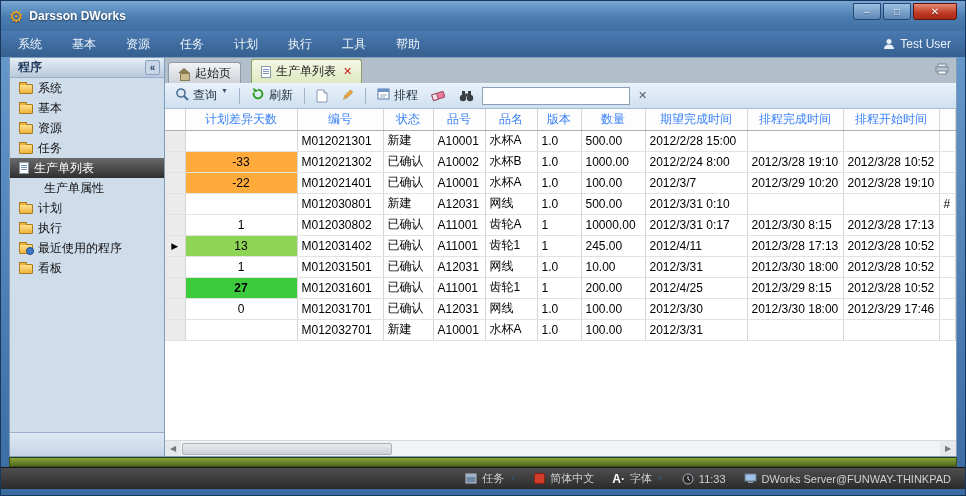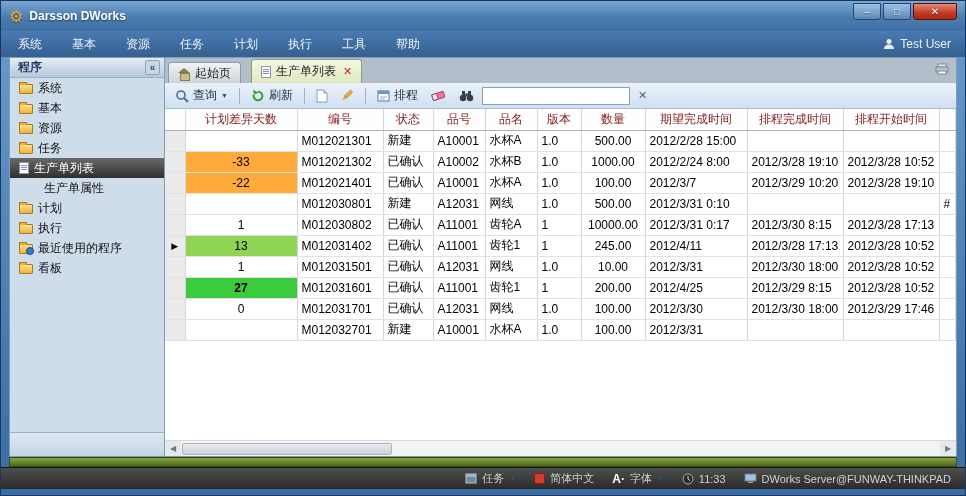--- a/index.html
+++ b/index.html
@@ -72,35 +72,35 @@
     border-left: 6px solid transparent; border-right: 6px solid transparent; border-bottom: 5px solid #8a7a52; }
   .ticon.home-icon::after { content: ""; position: absolute; top: 5px; left: 2px; width: 8px; height: 6px; background: #cdbd8e; border: 1px solid #8a7a52; }
   .ticon.document-icon { width: 10px; height: 12px; background: #fff; border: 1px solid #8899aa; position: relative; }
   .ticon.document-icon::before { content: ""; position: absolute; top: 2px; left: 1px; width: 6px; height: 1px;
     background: #7a93b8; box-shadow: 0 2px 0 #7a93b8, 0 4px 0 #7a93b8; }
   .tab-right { position: absolute; right: 7px; bottom: 5px; }
 
   
   .toolbar { height: 26px; background: linear-gradient(#eaf2fb,#cfe0f0); border-bottom: 1px solid #a8bcd0;
     display: flex; align-items: center; padding: 0 5px; gap: 3px; flex: 0 0 auto; }
-  .tbtn { display: flex; align-items: center; gap: 4px; padding: 2px 5px; border-radius: 2px; color: #1a2a3a; }
+  .tbtn { display: flex; align-items: flex-start; gap: 4px; padding: 2px 5px; border-radius: 2px; color: #1a2a3a; }
   .tsep { width: 1px; height: 16px; background: #9fb4c8; margin: 0 3px; }
   .dd { font-size: 7px; color: #3a506a; }
   .tsearch { width: 148px; height: 18px; border: 1px solid #8aa0b8; background: #fff; padding: 0 4px; font-size: 12px; }
 
   
   .grid-wrap { flex: 1 1 auto; overflow: hidden; background: #fff; }
   table.grid { border-collapse: collapse; table-layout: fixed; width: 100%; }
   table.grid th, table.grid td { height: 21px; padding: 0 4px; font-weight: normal; overflow: hidden;
     white-space: nowrap; border-right: 1px solid #d6d6d6; border-bottom: 1px solid #e2e2e2; }
-  table.grid th { background: #fdfdfd; border-bottom: 1px solid #b0b0b0; text-align: center; color: #7f1d1d; }
+  table.grid th { background: #fdfdfd; border-bottom: 1px solid #b0b0b0; text-align: center; color: #3b82f6; }
   table.grid td { color: #000; }
   td.ind, th.corner { background: #ebebeb; border-right: 1px solid #c0c0c0; text-align: center; font-size: 9px; color: #222; padding: 0; }
   td.diff { text-align: center; }
-  td.r { text-align: center; padding-right: 6px; }
+  td.r { text-align: left; padding-right: 6px; }
   td.l { text-align: left; }
   td.partial, th.partialh { border-right: none; }
 
   
   .hscroll { height: 16px; background: #f2f3f4; border-top: 1px solid #d8dadc; display: flex; align-items: center; flex: 0 0 auto; }
   .sbtn { width: 16px; height: 15px; background: #e6e9ec; color: #707880; font-size: 8px;
     display: flex; align-items: center; justify-content: center; }
   .thumb { width: 210px; height: 12px; margin: 0 1px; background: linear-gradient(#e8ebee,#cdd2d7);
     border: 1px solid #aab2ba; border-radius: 2px; }
   .strack { flex: 1; }

